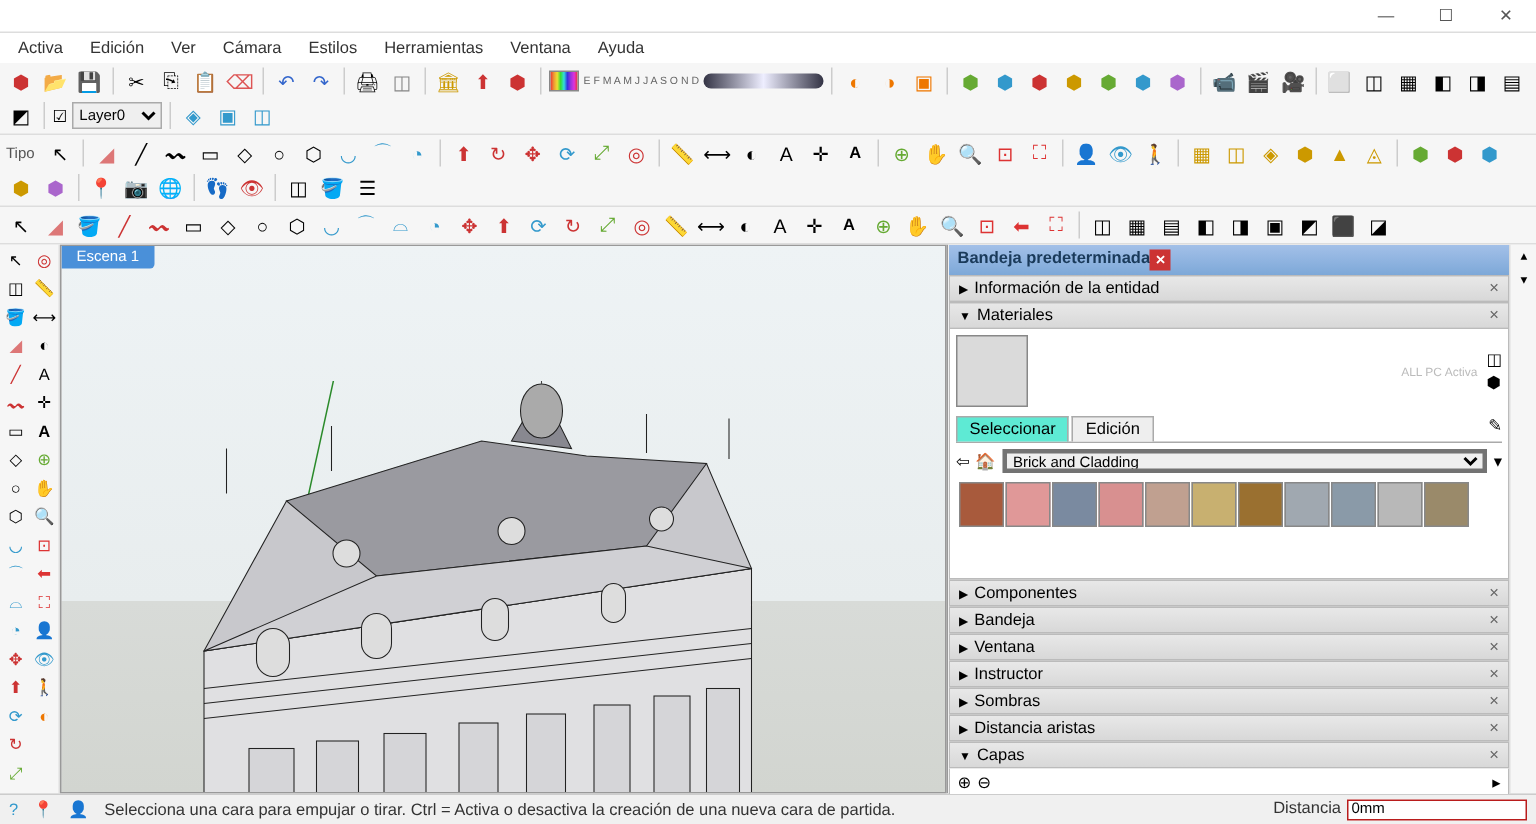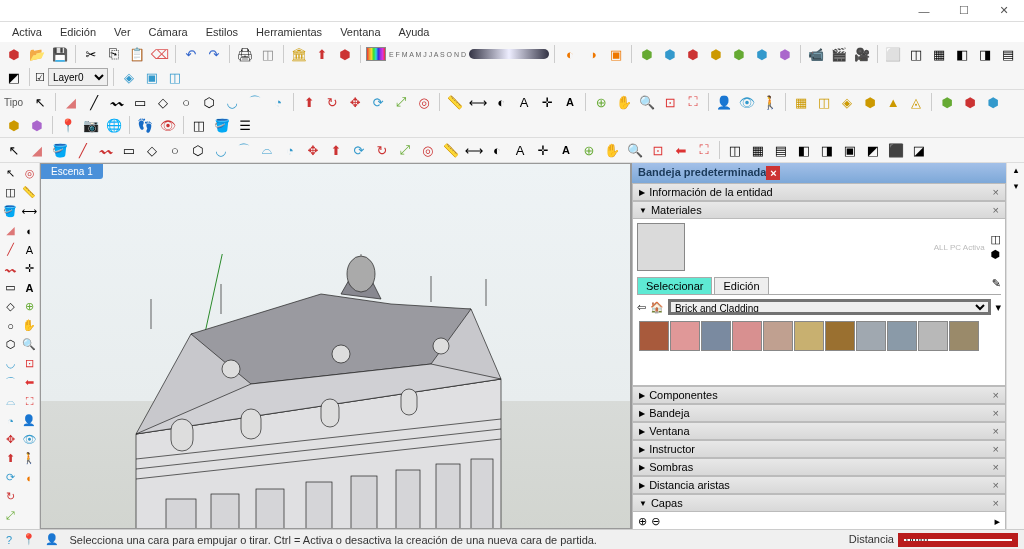--- a/index.html
+++ b/index.html
@@ -34,21 +34,21 @@
 .tablike div { padding: 2px 8px; border: 1px solid #aaa; border-bottom: none; background: #eee; cursor: pointer; }
 .tablike div.on { background: #5eead4; }
 .lib-sel-row { display: flex; gap: 4px; margin: 4px 0; align-items: center; }
 .lib-sel { flex: 1; height: 16px; font-size: 10px; border: 3px solid #737373; }
 .swatches { display: flex; flex-wrap: wrap; gap: 1px; background: #fff; padding: 2px; }
 .sw { width: 30px; height: 30px; border: 1px solid #888; cursor: pointer; }
 .layers-body { background: #fff; border: 1px solid #bbb; border-top: none; }
 .layers-tb { display: flex; gap: 4px; padding: 3px 5px; border-bottom: 1px solid #ccc; }
 .status { height: 20px; background: #f0f0f0; border-top: 1px solid #ccc; display: flex; align-items: center; padding: 0 6px; gap: 10px; font-size: 10px; color: #333; }
 .status .dist { margin-left: auto; display: flex; align-items: flex-start; gap: 4px; }
-.status .dist input { width: 120px; height: 14px; font-size: 10px; border: 6px solid #b91c1c; padding: 0 2px; }
+.status .dist input { width: 120px; height: 14px; font-size: 10px; border: 1px solid #b91c1c; padding: 0 2px; }
 .rtool { width: 18px; background: #f6f6f6; border-left: 1px solid #ddd; display: flex; flex-direction: column; gap: 2px; padding: 2px; }
 .rtool .tb { width: 14px; height: 14px; cursor: pointer; font-size: 9px; text-align: center; }
 </style>
 </head>
 <body>
 
 <div class="titlebar">
   <div class="ctl">—</div>
   <div class="ctl">☐</div>
   <div class="ctl">✕</div>

